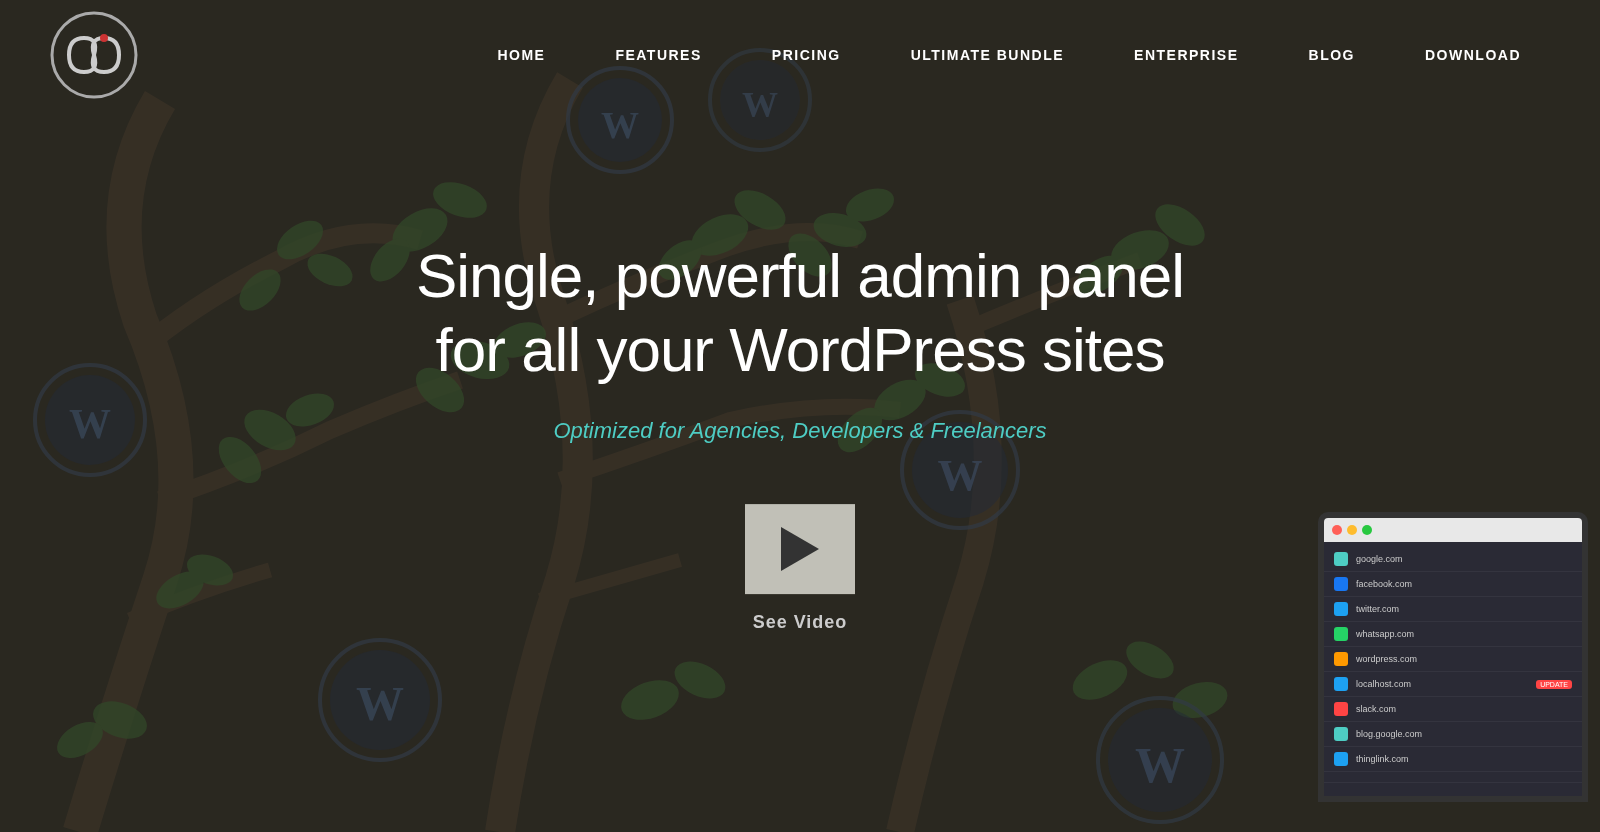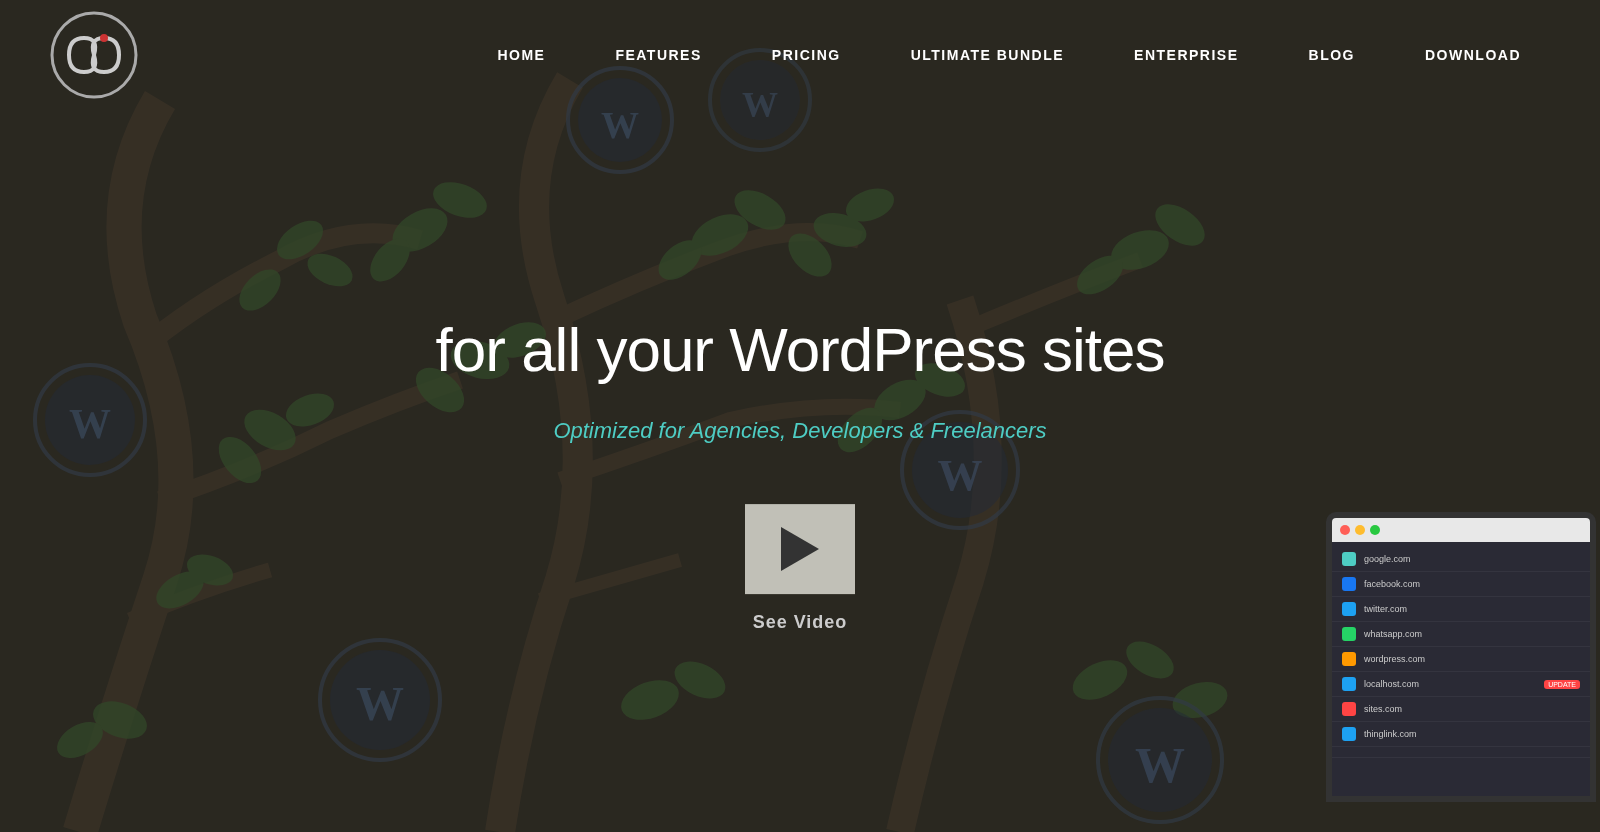--- a/index.html
+++ b/index.html
@@ -140,21 +140,21 @@
       position: absolute;
       right: 0;
       bottom: 0;
       width: 280px;
       height: 320px;
       z-index: 5;
     }
 
     .laptop-screen {
       position: absolute;
-      right: 4px;
+      right: 12px;
       bottom: 30px;
       width: 270px;
       height: 290px;
       background: #1a1a1a;
       border-radius: 10px 10px 0 0;
       border: 6px solid #333;
       overflow: hidden;
     }
 
     .laptop-titlebar {
@@ -346,21 +346,21 @@
         <a href="#">BLOG</a>
       </li>
       <li>
         <a href="#">DOWNLOAD</a>
       </li>
     </ul>
   </nav>
 
   <div class="hero-content">
     <h1 class="hero-title">
-      <br>
+      <span>Single, powerful admin panel</span><br>
       <span>for all your WordPress sites</span>
     </h1>
     <p class="hero-subtitle">Optimized for Agencies, Developers &amp; Freelancers</p>
 
     <a href="#" class="video-button">
       <div class="video-play-box">
         <div class="play-triangle"></div>
       </div>
       <span class="video-label">See Video</span>
     </a>
@@ -394,21 +394,25 @@
           <div class="list-icon" style="background:#ff9900"></div>
           <span class="list-text">wordpress.com</span>
         </div>
         <div class="list-row">
           <div class="list-icon" style="background:#1da1f2"></div>
           <span class="list-text">localhost.com</span>
           <span class="list-badge">UPDATE</span>
         </div>
         <div class="list-row">
           <div class="list-icon" style="background:#ff4444"></div>
-          <span class="list-text">sites.com</span>
+          <span class="list-text">slack.com</span>
+        </div>
+        <div class="list-row">
+          <div class="list-icon" style="background:#4ecdc4"></div>
+          <span class="list-text">blog.google.com</span>
         </div>
         <div class="list-row">
           <div class="list-icon" style="background:#1da1f2"></div>
           <span class="list-text">thinglink.com</span>
         </div>
         <div class="list-row">
           
           
         </div>
 

